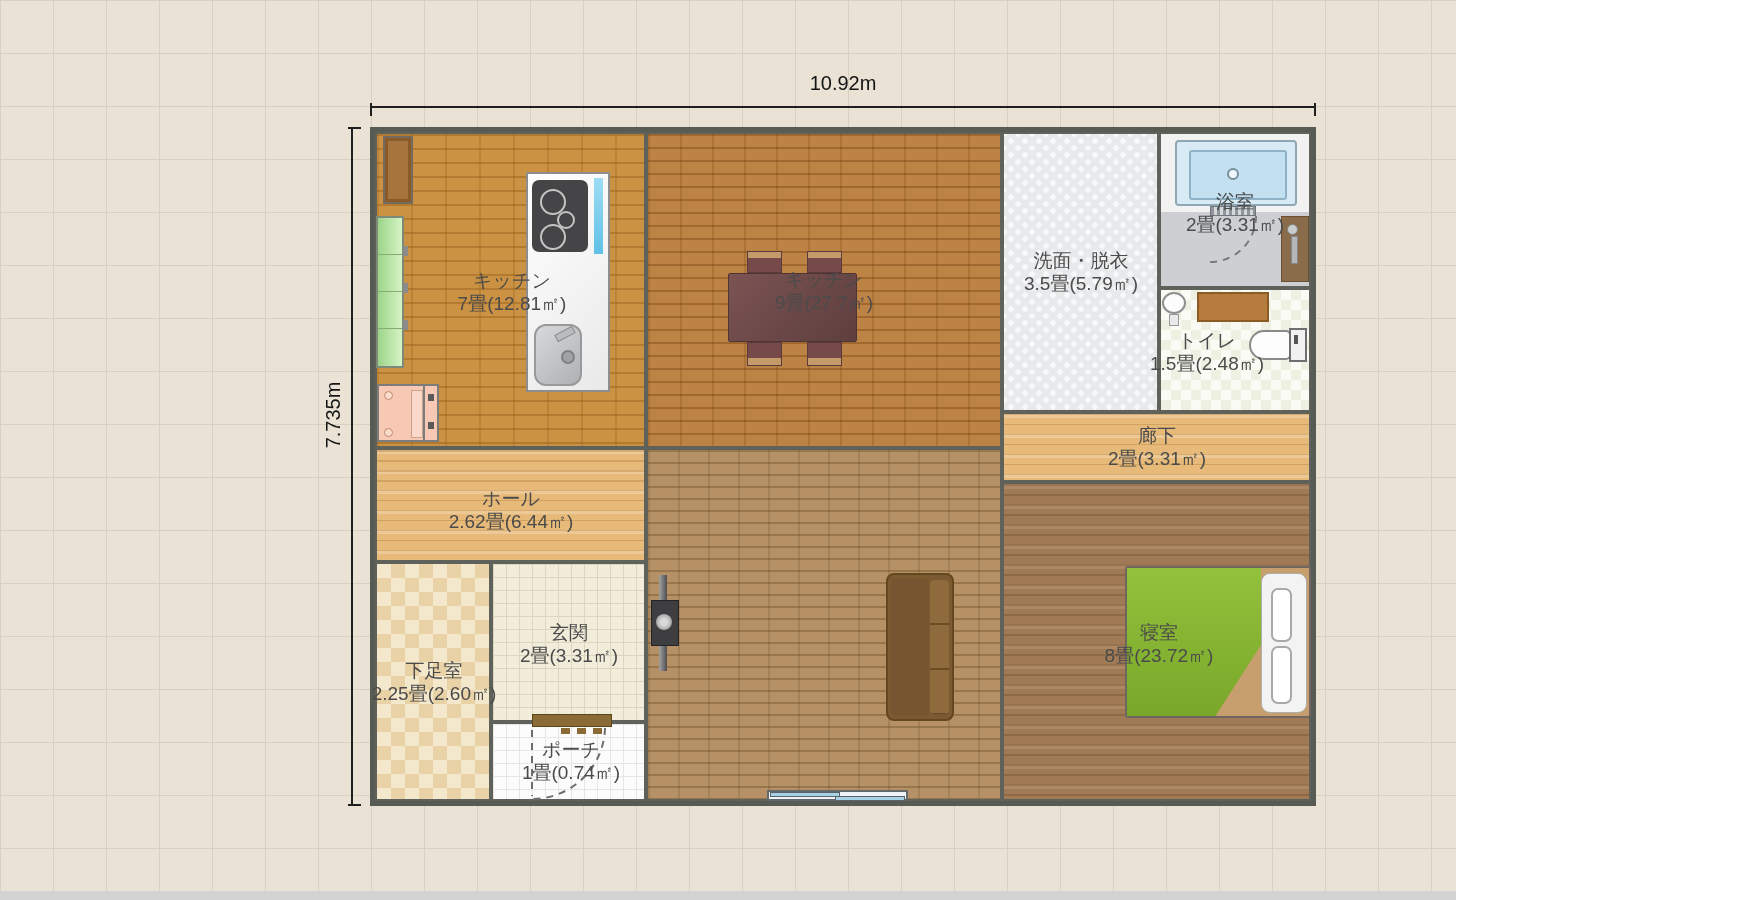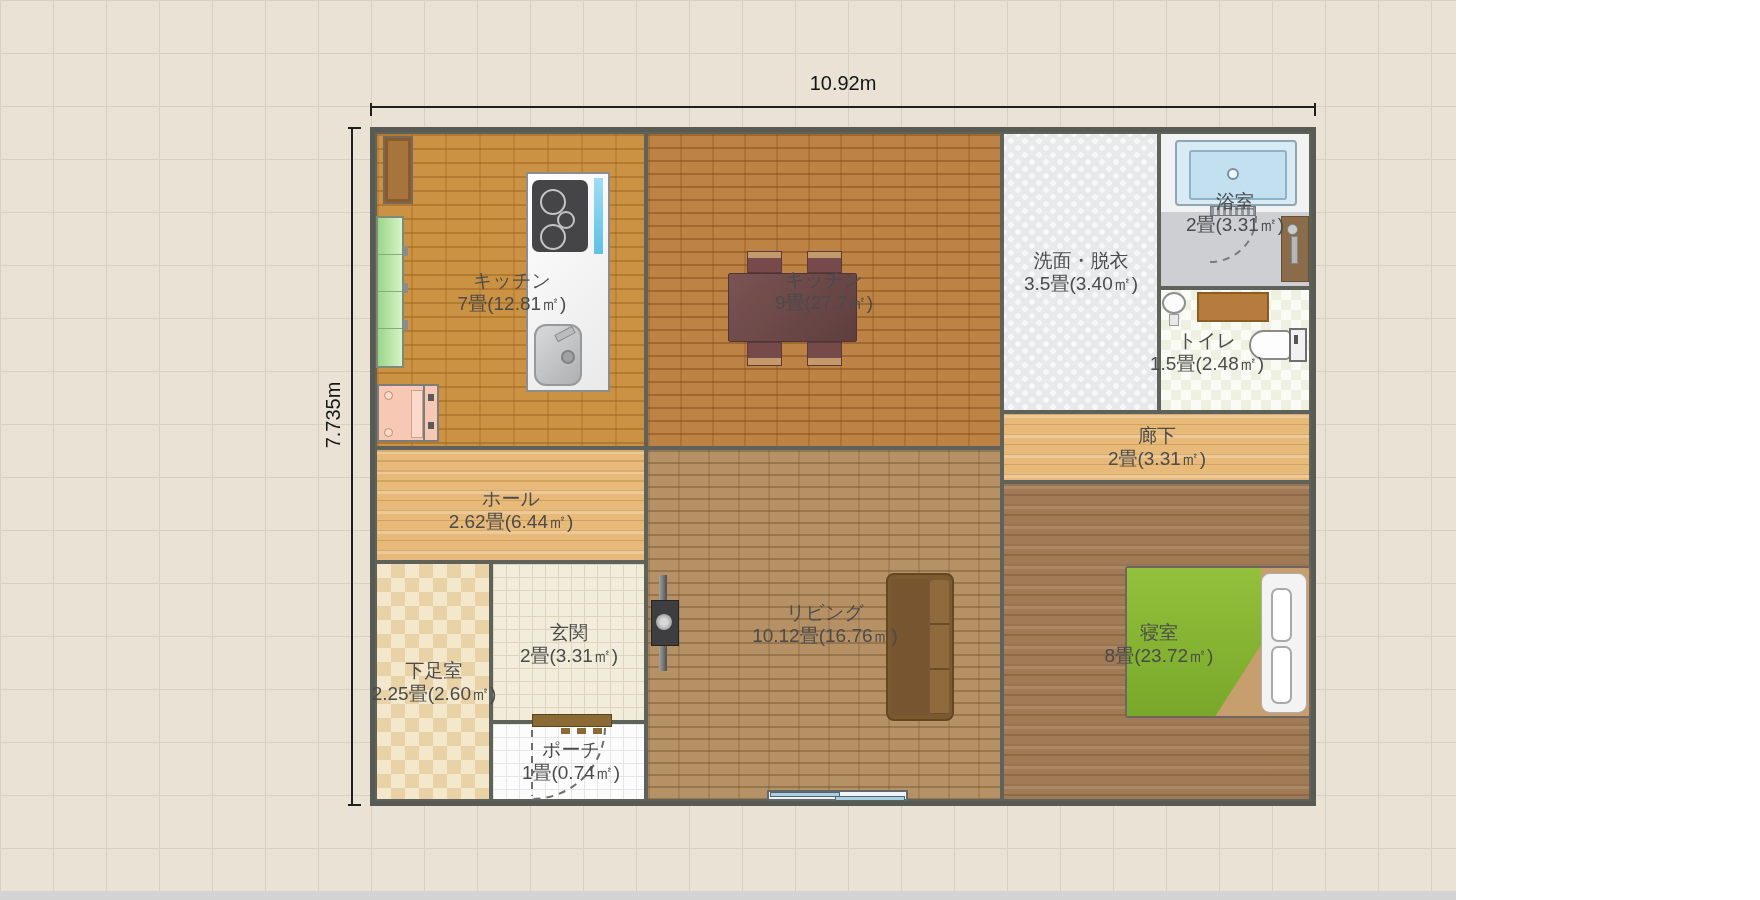--- a/index.html
+++ b/index.html
@@ -261,21 +261,21 @@
     <div class="rlabel" style="left:137px;top:160px">
       <span>キッチン</span>
         <span>7畳(12.81㎡)</span>
       </div>
     <div class="rlabel" style="left:449px;top:159px">
       <span>キッチン</span>
         <span>9畳(27.7㎡)</span>
       </div>
     <div class="rlabel" style="left:706px;top:140px">
       <span>洗面・脱衣</span>
-        <span>3.5畳(3.40㎡)</span>
+        <span>3.5畳(5.79㎡)</span>
       </div>
     <div class="rlabel" style="left:860px;top:81px">
       <span>浴室</span>
         <span>2畳(3.31㎡)</span>
       </div>
     <div class="rlabel" style="left:832px;top:220px">
       <span>トイレ</span>
         <span>1.5畳(2.48㎡)</span>
       </div>
     <div class="rlabel" style="left:782px;top:315px">
@@ -291,24 +291,20 @@
         <span>2.25畳(2.60㎡)</span>
       </div>
     <div class="rlabel" style="left:194px;top:512px">
       <span>玄関</span>
         <span>2畳(3.31㎡)</span>
       </div>
     <div class="rlabel" style="left:196px;top:629px">
       <span>ポーチ</span>
         <span>1畳(0.74㎡)</span>
       </div>
-    <div class="rlabel" style="left:450px;top:492px">
-      <span>リビング</span>
-        <span>10.12畳(16.76㎡)</span>
-      </div>
     <div class="rlabel" style="left:784px;top:512px">
       <span>寝室</span>
         <span>8畳(23.72㎡)</span>
       </div>
   </div>
 
   <div class="bottom-bar"></div>
 </div>
 
 </body></html>

